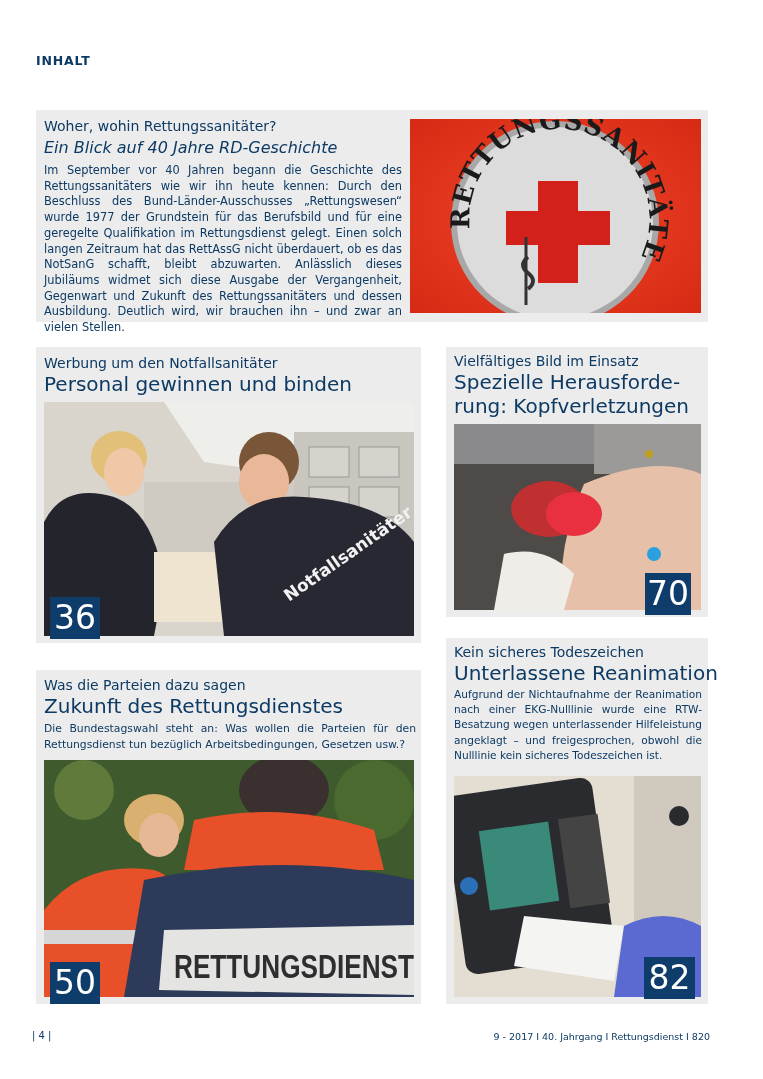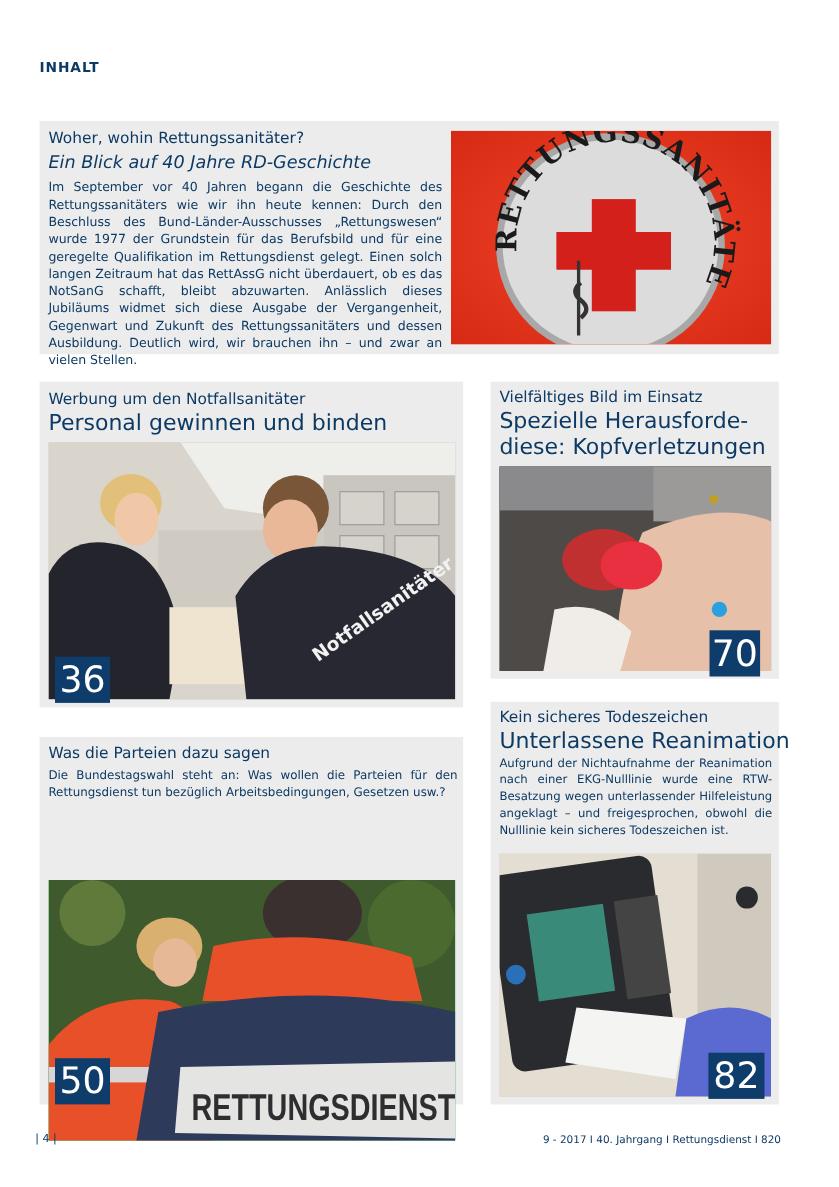--- a/index.html
+++ b/index.html
@@ -75,21 +75,21 @@
       <text x="245" y="200" font-family="DejaVu Sans, sans-serif" font-weight="bold" font-size="17" fill="#f2f2f2" transform="rotate(-35 245 200)">Notfallsanitäter</text>
     </svg>
   </div>
   <div class="badge" style="left:14px; top:250px;">36</div>
 </div>
 
 <div class="card" style="left:446px; top:347px; width:262px; height:270px;">
   <div style="position:absolute; left:8px; top:5px;">
     <div class="kicker">Vielfältiges Bild im Einsatz</div>
     <div class="title" style="font-size:20px;">Spezielle Herausforde-</div>
-    <div class="title" style="font-size:20px;">diese: Kopfverletzungen</div>
+    <div class="title" style="font-size:20px;">rung: Kopfverletzungen</div>
   </div>
   <div class="pic" style="left:8px; top:77px; width:247px; height:186px; background:#5a5450;">
     <svg width="247" height="186" viewBox="0 0 247 186">
       <rect width="247" height="186" fill="#4d4a48"></rect>
       <rect x="0" y="0" width="247" height="40" fill="#8a8a8c"></rect>
       <rect x="140" y="0" width="107" height="50" fill="#9c9a98"></rect>
       <path d="M 130 60 Q 200 30 247 50 L 247 186 L 110 186 Q 100 130 130 60 Z" fill="#e6c0a8"></path>
       <ellipse cx="95" cy="85" rx="38" ry="28" fill="#c03030"></ellipse>
       <ellipse cx="120" cy="90" rx="28" ry="22" fill="#e83040"></ellipse>
       <path d="M 50 130 Q 90 120 120 150 L 110 186 L 40 186 Z" fill="#f0ede8"></path>
@@ -118,23 +118,24 @@
       <path d="M 170 150 Q 210 130 247 150 L 247 221 L 160 221 Z" fill="#5a6ad0"></path>
       <circle cx="225" cy="40" r="10" fill="#2a2b2e"></circle>
     </svg>
   </div>
   <div class="badge" style="left:198px; top:319px; width:51px;">82</div>
 </div>
 
 <div class="card" style="left:36px; top:670px; width:385px; height:334px;">
   <div style="position:absolute; left:8px; top:6px; width:372px;">
     <div class="kicker">Was die Parteien dazu sagen</div>
+    <div class="title" style="font-size:20px;">Zukunft des Rettungsdienstes</div>
     <div class="body" style="margin-top:3px; font-size:10.8px; line-height:15.5px;">Die Bundestagswahl steht an: Was wollen die Parteien für den Rettungsdienst tun bezüglich Arbeitsbedingungen, Gesetzen usw.?</div>
   </div>
-  <div class="pic" style="left:8px; top:90px; width:370px; height:237px; background:#86efac;margin-top:40px;">
+  <div class="pic" style="left:8px; top:90px; width:370px; height:237px; background:#ec4899;">
     <svg width="370" height="237" viewBox="0 0 370 237">
       <rect width="370" height="237" fill="#3f5a2c"></rect>
       <circle cx="40" cy="30" r="30" fill="#5f7a3a"></circle>
       <circle cx="330" cy="40" r="40" fill="#4a6a30"></circle>
       <ellipse cx="110" cy="60" rx="30" ry="26" fill="#d9b070"></ellipse>
       <ellipse cx="115" cy="75" rx="20" ry="22" fill="#e6b896"></ellipse>
       <path d="M 0 150 Q 40 100 110 110 Q 150 120 150 237 L 0 237 Z" fill="#e8502a"></path>
       <rect x="0" y="170" width="120" height="14" fill="#d6d6d6"></rect>
       <ellipse cx="240" cy="30" rx="45" ry="35" fill="#3a3030"></ellipse>
       <path d="M 150 60 Q 240 40 330 70 L 340 110 L 140 110 Z" fill="#e8502a"></path>

